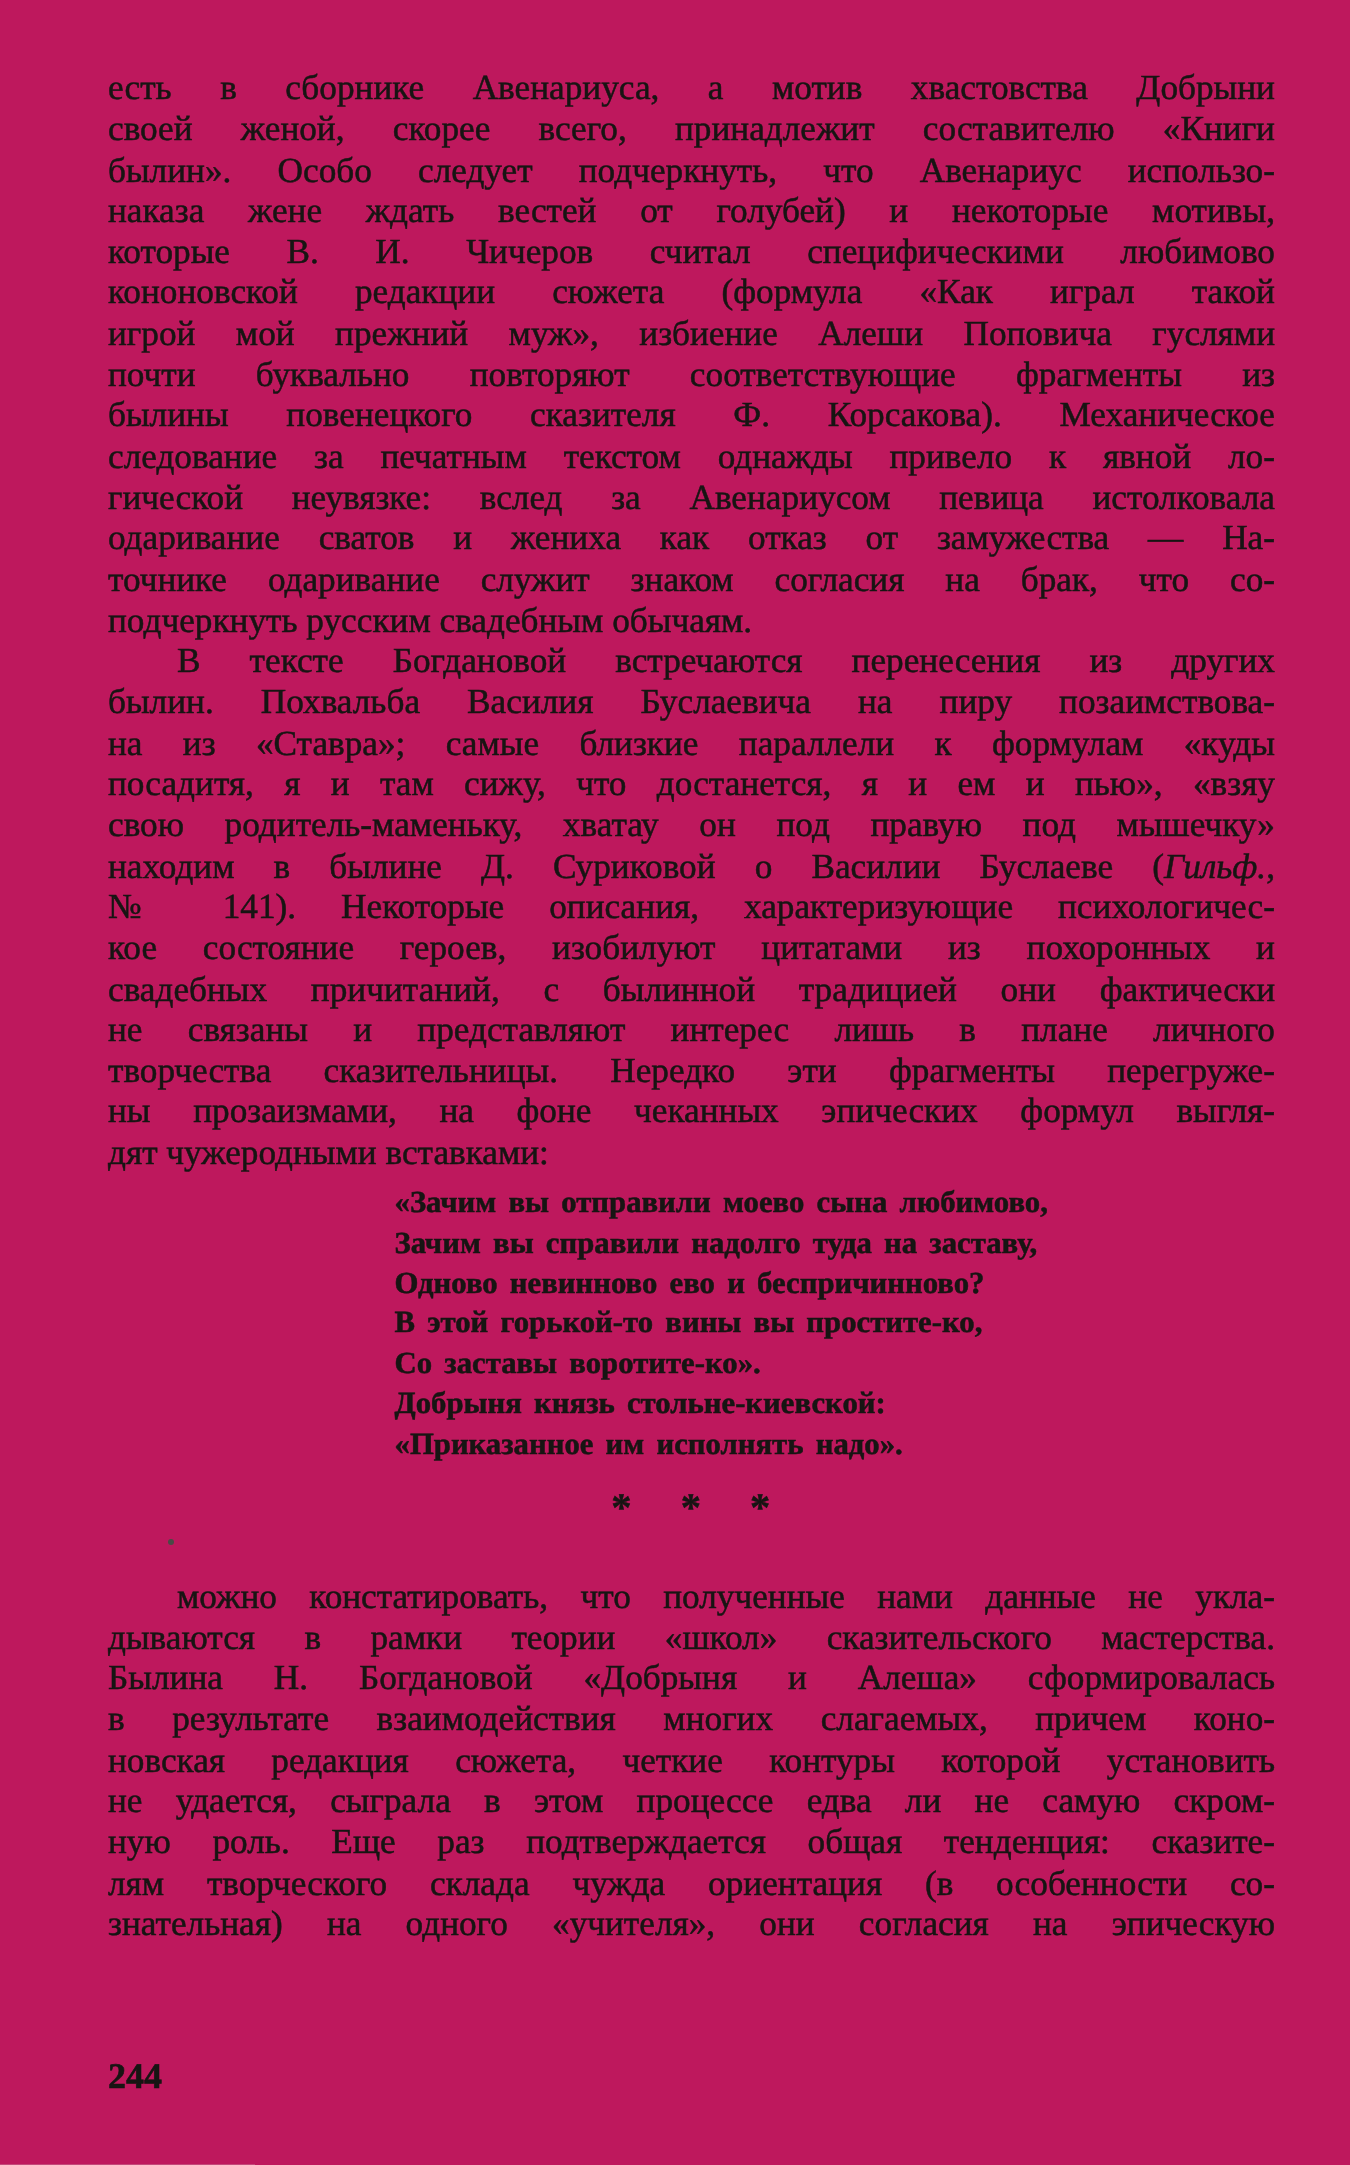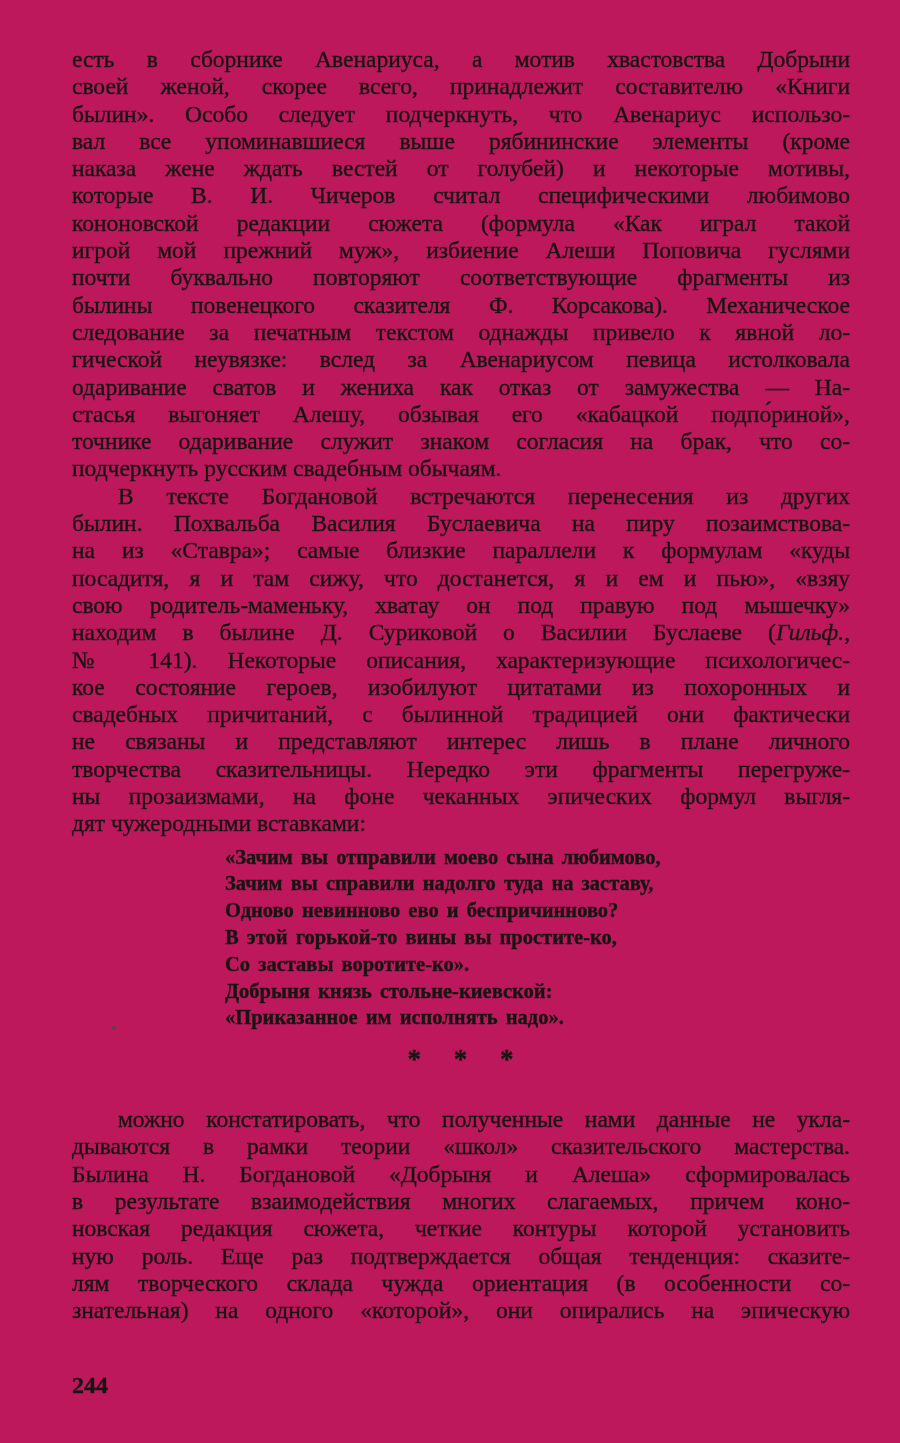--- a/index.html
+++ b/index.html
@@ -30,21 +30,21 @@
   .para.indent .line:first-child { text-indent: 46px; }
   .it { font-style: italic; }
   .verse {
     margin-top: 6px;
     padding-left: 153px;
     font-size: 20.5px;
     line-height: 26.8px;
     font-weight: bold;
     word-spacing: 3px;
   }
-  .verse .line { text-align: left; text-align-last: left; }
+  .verse .line { text-align: left; text-align-last: left; margin-left: 38px; }
   .separator {
     margin-top: 13px;
     height: 34px;
     text-align: center;
     font-weight: bold;
     font-size: 27px;
     word-spacing: 24px;
     letter-spacing: 1px;
   }
   .para3-wrap { margin-top: 28px; }
@@ -69,31 +69,29 @@
 </head>
 <body>
 
 <div class="page">
   <div class="body-block">
 
     <div class="para">
         <div class="line">есть в сборнике Авенариуса, а мотив хвастовства Добрыни</div>
         <div class="line">своей женой, скорее всего, принадлежит составителю «Книги</div>
         <div class="line">былин». Особо следует подчеркнуть, что Авенариус использо-</div>
-        <div class="line">вал все упоминавшиеся выше рябининские элементы (кроме</div>
         <div class="line">наказа жене ждать вестей от голубей) и некоторые мотивы,</div>
         <div class="line">которые В. И. Чичеров считал специфическими любимово</div>
         <div class="line">кононовской редакции сюжета (формула «Как играл такой</div>
         <div class="line">игрой мой прежний муж», избиение Алеши Поповича гуслями</div>
         <div class="line">почти буквально повторяют соответствующие фрагменты из</div>
         <div class="line">былины повенецкого сказителя Ф. Корсакова). Механическое</div>
         <div class="line">следование за печатным текстом однажды привело к явной ло-</div>
         <div class="line">гической неувязке: вслед за Авенариусом певица истолковала</div>
         <div class="line">одаривание сватов и жениха как отказ от замужества — На-</div>
-        <div class="line">стасья выгоняет Алешу, обзывая его «кабацкой подпо́риной»,</div>
         <div class="line">точнике одаривание служит знаком согласия на брак, что со-</div>
         <div class="line last">подчеркнуть русским свадебным обычаям.</div>
       </div>
 
     <div class="para indent">
         <div class="line">В тексте Богдановой встречаются перенесения из других</div>
         <div class="line">былин. Похвальба Василия Буслаевича на пиру позаимствова-</div>
         <div class="line">на из «Ставра»; самые близкие параллели к формулам «куды</div>
         <div class="line">посадитя, я и там сижу, что достанется, я и ем и пью», «взяу</div>
         <div class="line">свою родитель-маменьку, хватау он под правую под мышечку»</div>
@@ -119,23 +117,24 @@
 
     <div class="separator">* * *</div>
 
     <div class="para3-wrap">
       <div class="para indent no-last-flush">
           <div class="line">можно констатировать, что полученные нами данные не укла-</div>
           <div class="line">дываются в рамки теории «школ» сказительского мастерства.</div>
           <div class="line">Былина Н. Богдановой «Добрыня и Алеша» сформировалась</div>
           <div class="line">в результате взаимодействия многих слагаемых, причем коно-</div>
           <div class="line">новская редакция сюжета, четкие контуры которой установить</div>
+          <div class="line">не удается, сыграла в этом процессе едва ли не самую скром-</div>
           <div class="line">ную роль. Еще раз подтверждается общая тенденция: сказите-</div>
           <div class="line">лям творческого склада чужда ориентация (в особенности со-</div>
-          <div class="line">знательная) на одного «которой», они опирались на эпическую</div>
+          <div class="line">знательная) на одного «учителя», они согласия на эпическую</div>
         </div>
     </div>
 
   </div>
 
   <div class="pagenum">244</div>
 
   <div class="speck"></div>
 </div>
 

